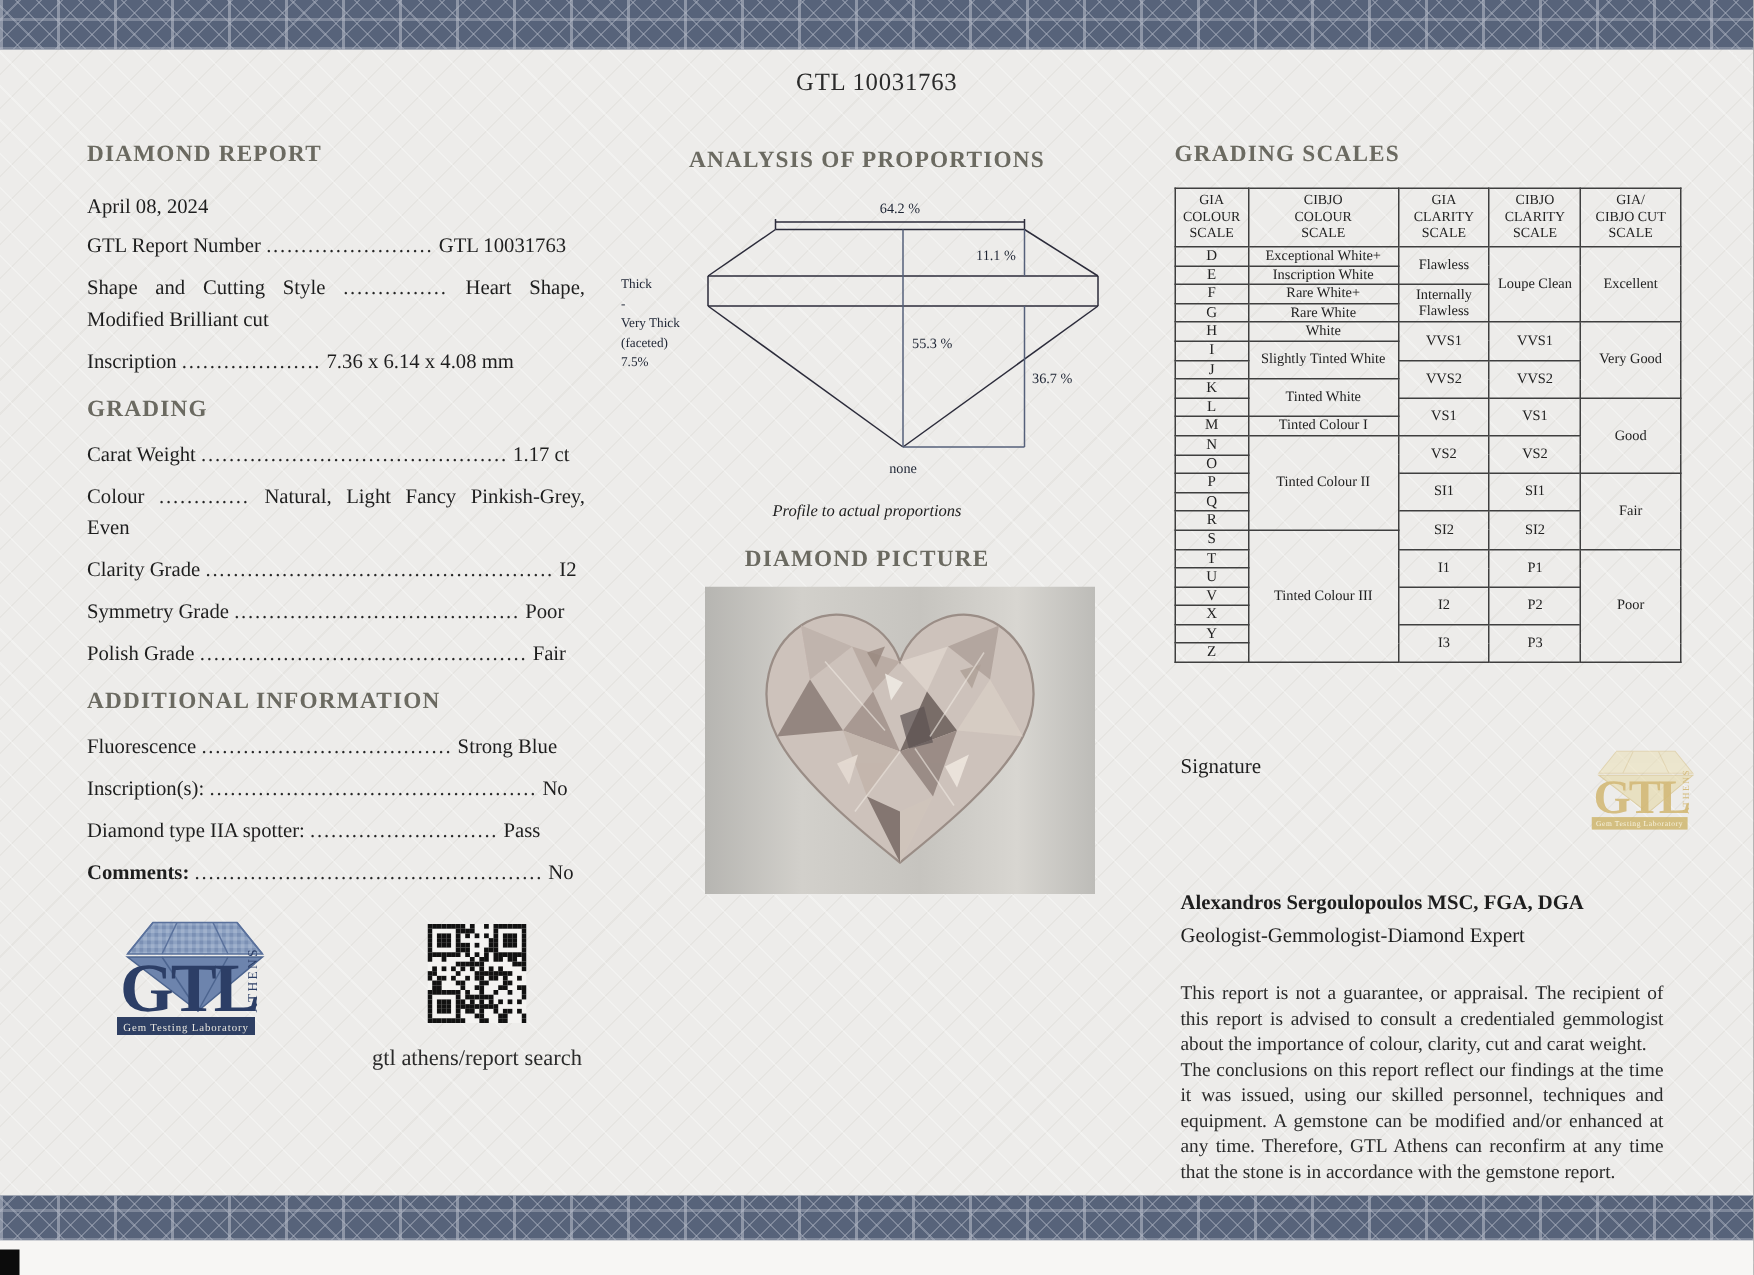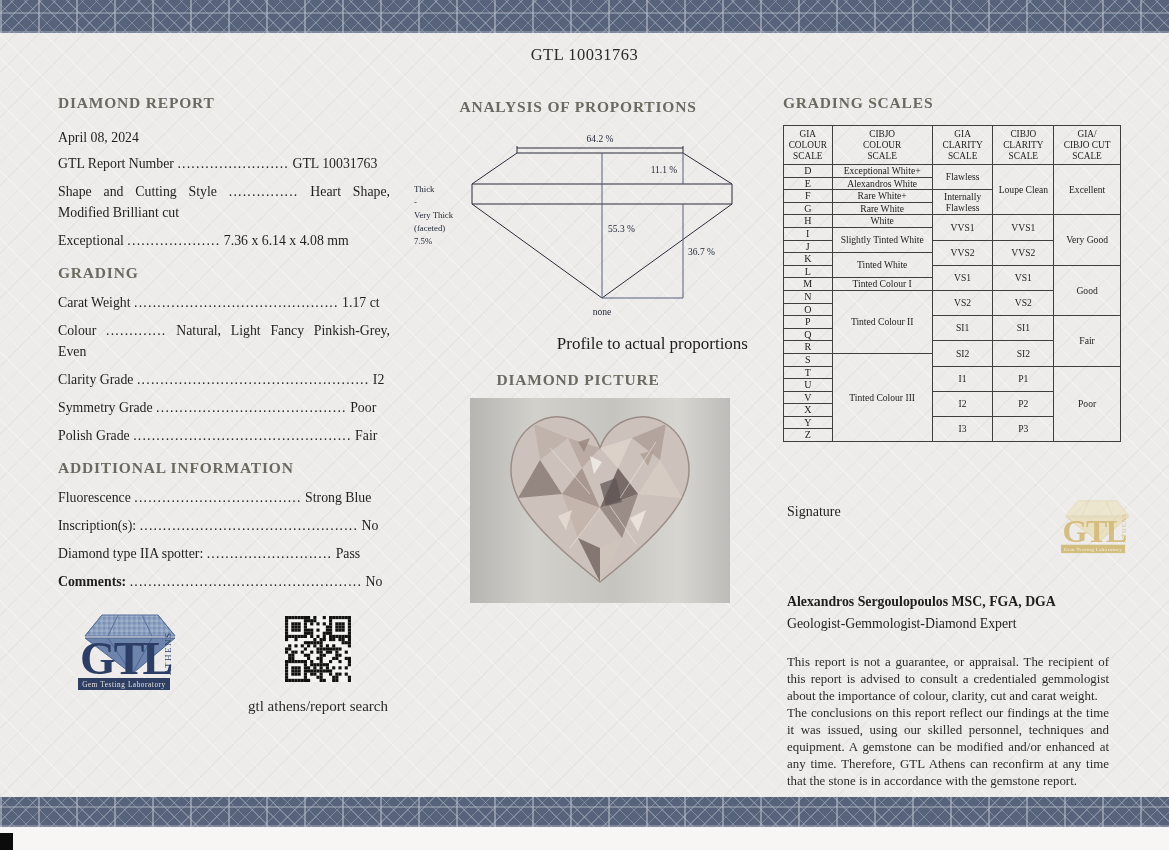--- a/index.html
+++ b/index.html
@@ -32,21 +32,21 @@
   .fline .leader{letter-spacing:1.2px;color:#262626;}
   .fline .b{font-weight:bold;}
   .gap-title{margin-top:13px;}
 
   .logo-row{display:flex;align-items:flex-start;margin-top:20px;margin-left:20px;gap:58px;}
   .qr-wrap{display:flex;flex-direction:column;align-items:center;margin-top:4px;}
   .qr-caption{font-size:15px;margin-top:16px;color:#2a2a2a;}
 
   .col-mid{position:absolute;left:408px;top:98px;width:340px;}
   .col-mid .sec-title{text-align:center;font-size:15.5px;}
-  .prop-caption{text-align:right;font-size:17px;margin:4px 0 0 0;}
+  .prop-caption{text-align:center;font-size:11px;margin:4px 0 0 0;font-style:italic;}
   .pic-title{margin-top:17px;margin-bottom:0;}
   .photo{position:relative;width:260px;height:205px;margin:9px auto 0 62px;
     box-shadow:inset 0 0 14px rgba(60,60,60,.35);}
   
   .col-right{position:absolute;left:783px;top:94px;width:344px;}
   table.scales{border-collapse:collapse;margin-top:13px;table-layout:fixed;width:338px;}
   table.scales th, table.scales td{border:1px solid #3f3f3f;padding:0 2px;
     font-weight:normal;text-align:center;color:#222;}
   table.scales th{font-size:9.3px;line-height:11px;white-space:pre-line;height:34px;padding:2px 1px;}
   table.scales td{font-size:9.6px;line-height:11.6px;height:11.6px;}
@@ -74,21 +74,21 @@
   <div class="black-corner"></div>
 
   <div class="hdr-number">GTL 10031763</div>
 
   <div class="col-left">
     <p class="sec-title">DIAMOND REPORT</p>
     <p class="date">April 08, 2024</p>
     <div>
         <p class="fline"><span>GTL Report Number</span> <span class="leader">........................</span> <span>GTL 10031763</span></p>
         <p class="fline"><span>Shape and Cutting Style</span> <span class="leader">...............</span> <span>Heart Shape, Modified Brilliant cut</span></p>
-        <p class="fline"><span>Exceptional</span> <span class="leader">....................</span> <span>7.36 x 6.14 x 4.08 mm</span></p>
+        <p class="fline"><span>Inscription</span> <span class="leader">....................</span> <span>7.36 x 6.14 x 4.08 mm</span></p>
       </div>
     <p class="sec-title gap-title">GRADING</p>
     <div>
         <p class="fline"><span>Carat Weight</span> <span class="leader">............................................</span> <span>1.17 ct</span></p>
         <p class="fline"><span>Colour</span> <span class="leader">.............</span> <span>Natural, Light Fancy Pinkish-Grey, Even</span></p>
         <p class="fline"><span>Clarity Grade</span> <span class="leader">..................................................</span> <span>I2</span></p>
         <p class="fline"><span>Symmetry Grade</span> <span class="leader">.........................................</span> <span>Poor</span></p>
         <p class="fline"><span>Polish Grade</span> <span class="leader">...............................................</span> <span>Fair</span></p>
       </div>
     <p class="sec-title gap-title">ADDITIONAL INFORMATION</p>
@@ -489,21 +489,21 @@
         <tbody>
           <tr>
             <td class="lt">D</td>
             <td rowspan="1">Exceptional White+</td>
             <td rowspan="2">Flawless</td>
             <td rowspan="4">Loupe Clean</td>
             <td rowspan="4">Excellent</td>
           </tr>
           <tr>
             <td class="lt">E</td>
-            <td rowspan="1">Alexandros White</td>
+            <td rowspan="1">Inscription White</td>
           </tr>
           <tr>
             <td class="lt">F</td>
             <td rowspan="1">Rare White+</td>
             <td rowspan="2">Internally Flawless</td>
           </tr>
           <tr>
             <td class="lt">G</td>
             <td rowspan="1">Rare White</td>
           </tr>

